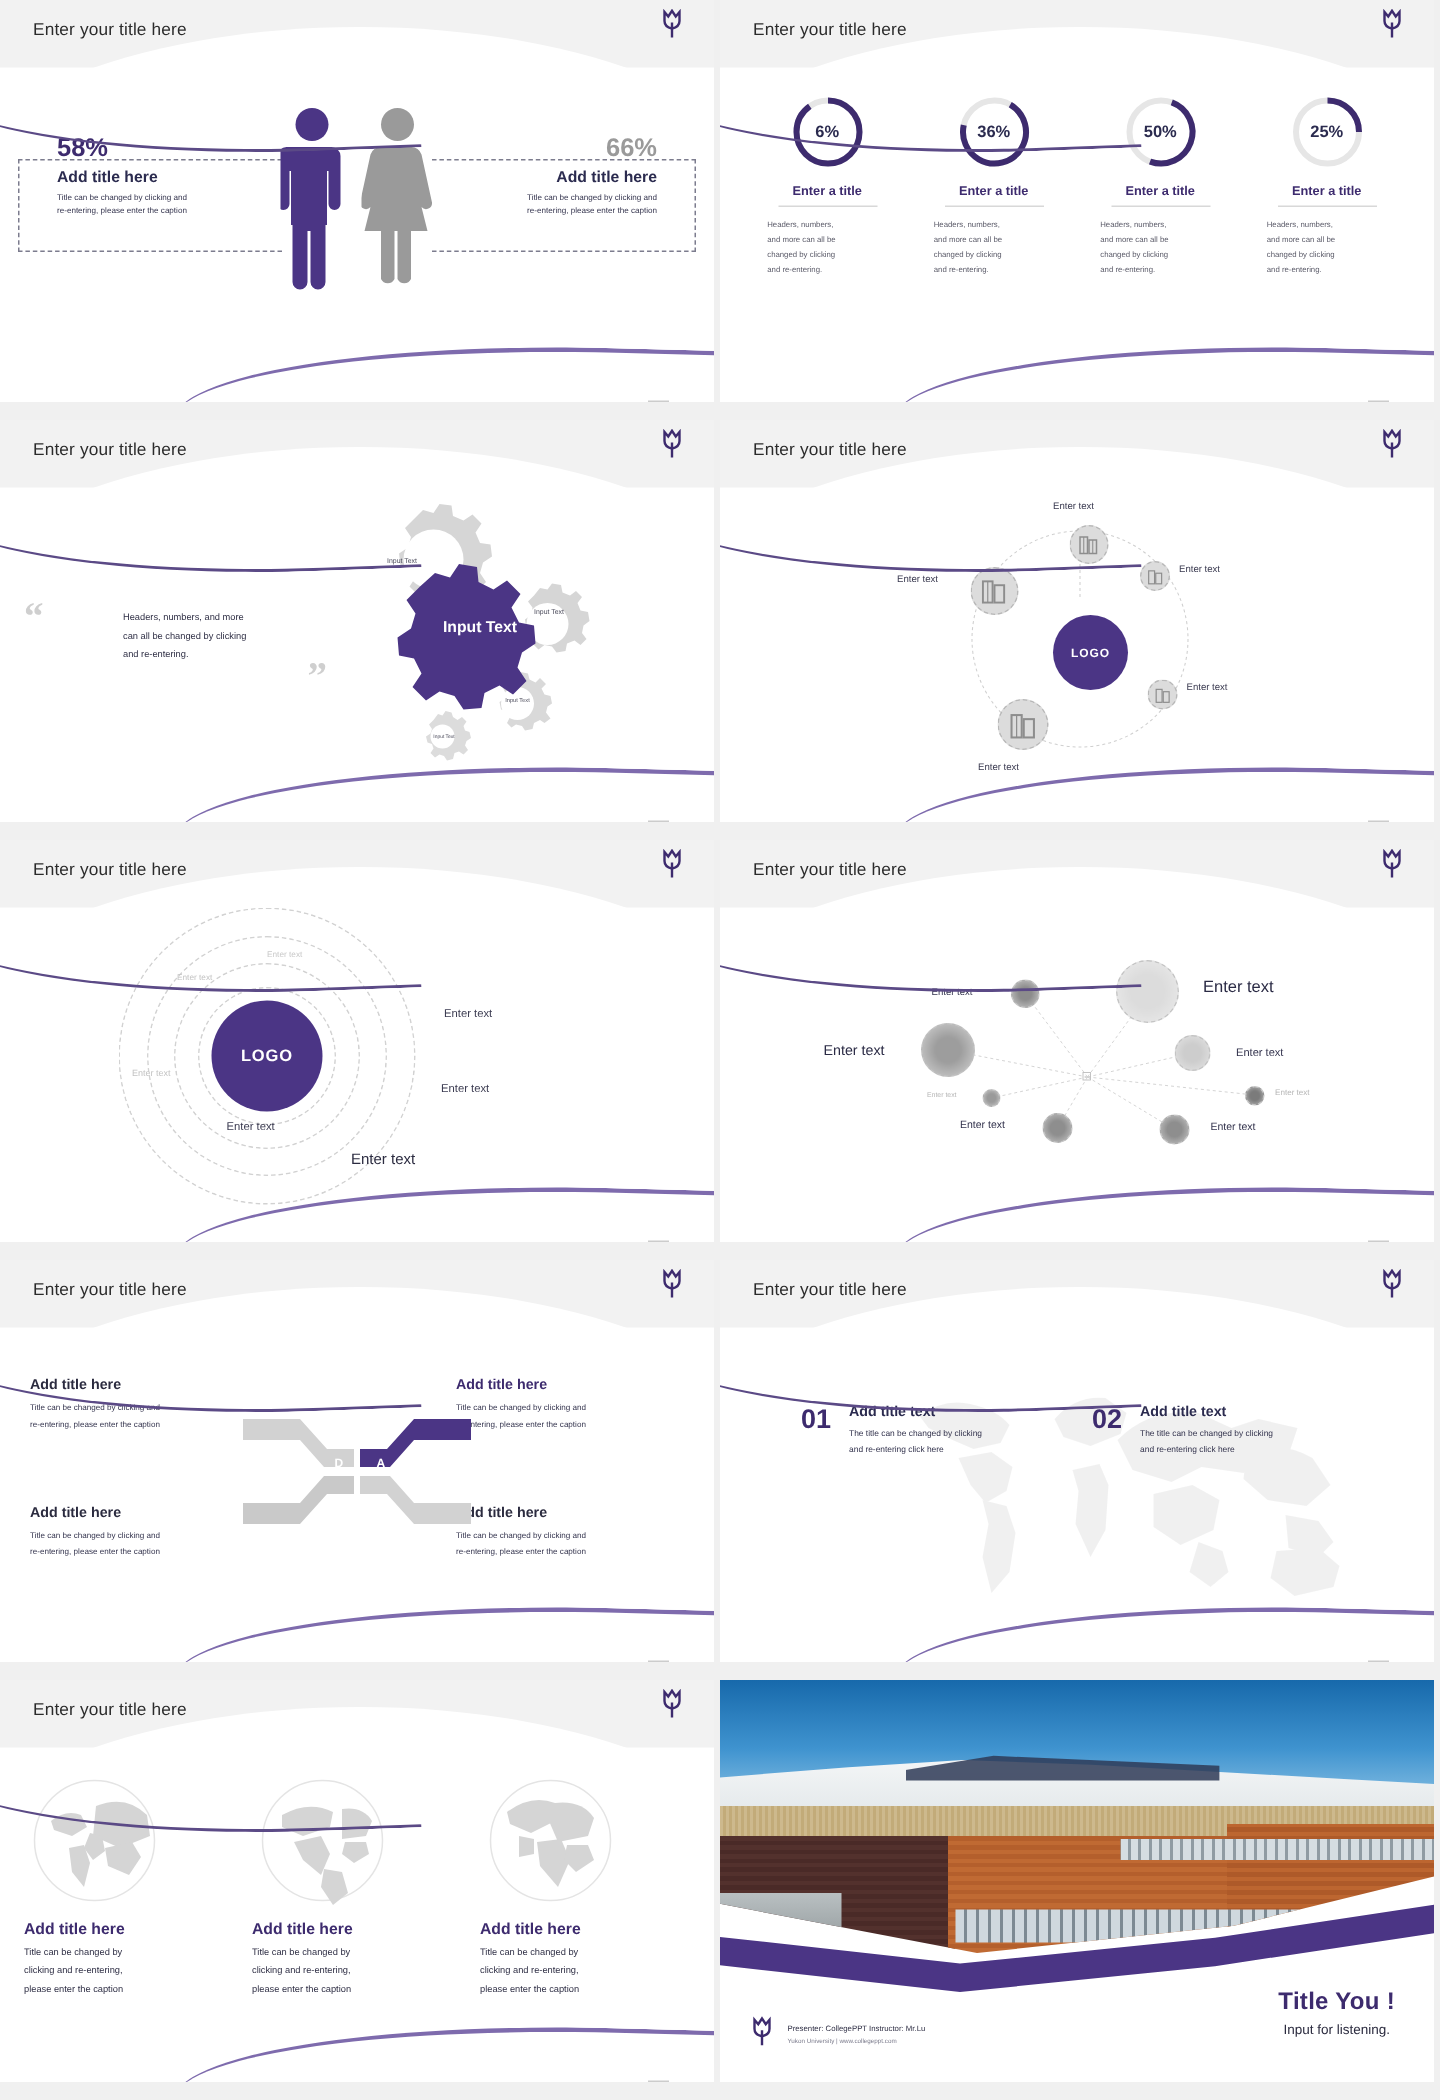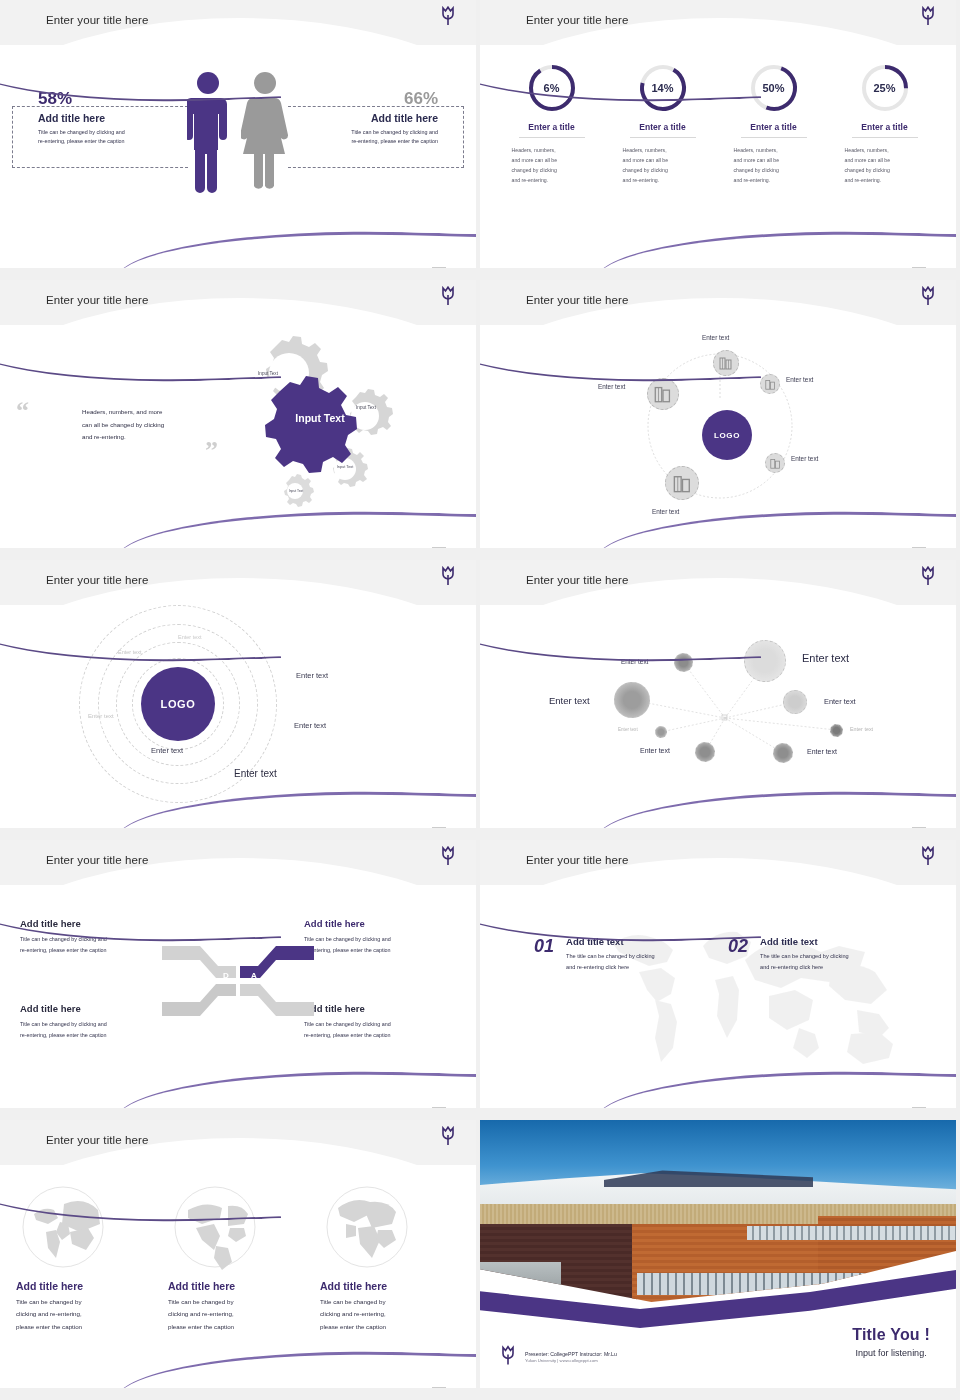--- a/index.html
+++ b/index.html
@@ -32,21 +32,20 @@
     position: absolute; top: 18px; left: -40px;
     width: 560px; height: 120px;
     background: #fff;
     border-radius: 50% / 100% 100% 0 0;
     z-index: 2;
   }
   .slide-title {
     position: absolute; top: 14px; left: 22px;
     font-size: 11.5px; color: #2b2b2b; letter-spacing: .1px;
     z-index: 5;
-    margin-left: 24px;
   }
   .logo-mark { position: absolute; top: 6px; right: 20px; z-index: 6; }
   .curve-top {
     position: absolute; top: 34px; left: -50px;
     width: 330px; height: 70px;
     border-bottom: 2.2px solid #5b4a86;
     border-radius: 0 0 0 80%;
     transform: rotate(-2deg);
     z-index: 4;
   }
@@ -160,21 +159,21 @@
   
   .s7-blk { position: absolute; width: 152px; }
   .s7-h { font-size: 9.5px; font-weight: bold; margin-bottom: 5px; }
   .s7-p { font-size: 5.4px; color: #33334d; line-height: 1.95; }
   .x-letter {
     position: absolute; color: #fff; font-size: 8px; font-weight: bold;
   }
 
   
   .s8-item { position: absolute; top: 96px; }
-  .s8-num { font-size: 18px; font-weight: bold; font-style: italic; color: #3d2b6e; }
+  .s8-num { font-size: 18px; font-weight: bold; color: #3d2b6e; }
   .s8-h { font-size: 9.5px; font-weight: bold; color: #2b2b4f; }
   .s8-p { font-size: 5.6px; color: #33334d; line-height: 2.0; margin-top: 4px; }
 
   
   .s9-row {
     position: absolute; top: 64px; left: 10px; right: 10px;
     display: flex; justify-content: space-around;
   }
   .s9-col { width: 140px; }
   .s9-h { font-size: 10.5px; font-weight: bold; color: #3d2b6e; margin-top: 10px; }
@@ -313,21 +312,21 @@
             <div>and re-entering.</div>
           </div>
         </div>
 
         <div class="s2-col">
           <div class="donut">
             <svg width="52" height="52" viewBox="0 0 52 52">
               <circle cx="26" cy="26" r="21" fill="none" stroke="#e6e6e6" stroke-width="4"></circle>
               <circle cx="26" cy="26" r="21" fill="none" stroke="#3d2b6e" stroke-width="4" stroke-dasharray="92.4 132" transform="rotate(-60 26 26)" stroke-linecap="butt"></circle>
             </svg>
-            <div class="donut-val">14%</div>
+            <div class="donut-val">36%</div>
           </div>
           <div class="s2-t">Enter a title</div>
           <div class="s2-d">
             <div>Headers, numbers,</div>
             <div>and more can all be</div>
             <div>changed by clicking</div>
             <div>and re-entering.</div>
           </div>
         </div>
 

